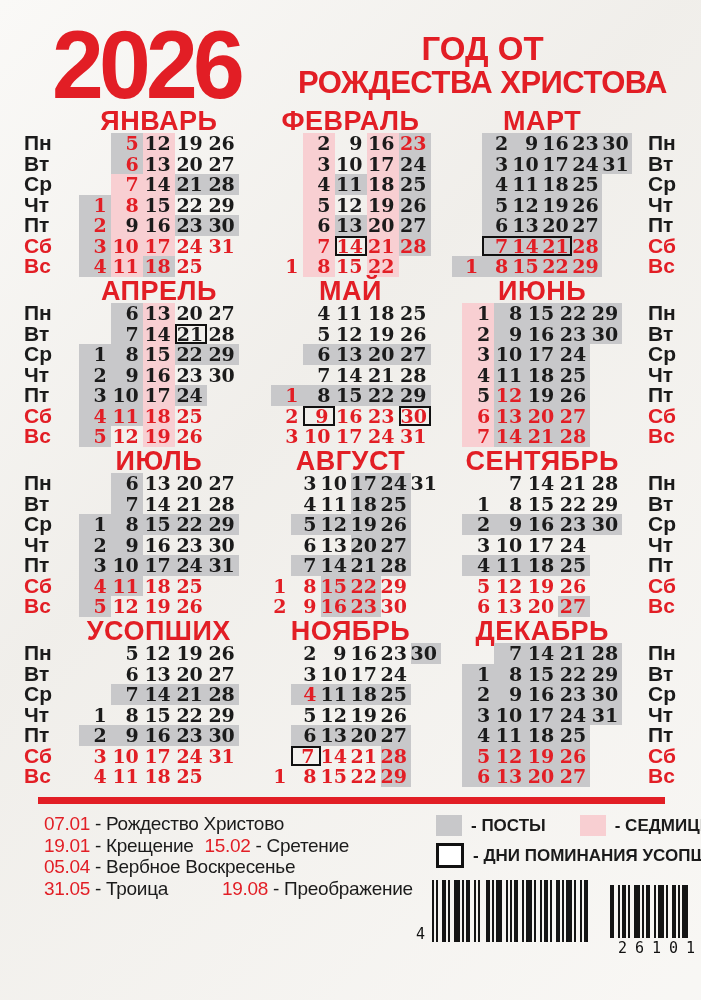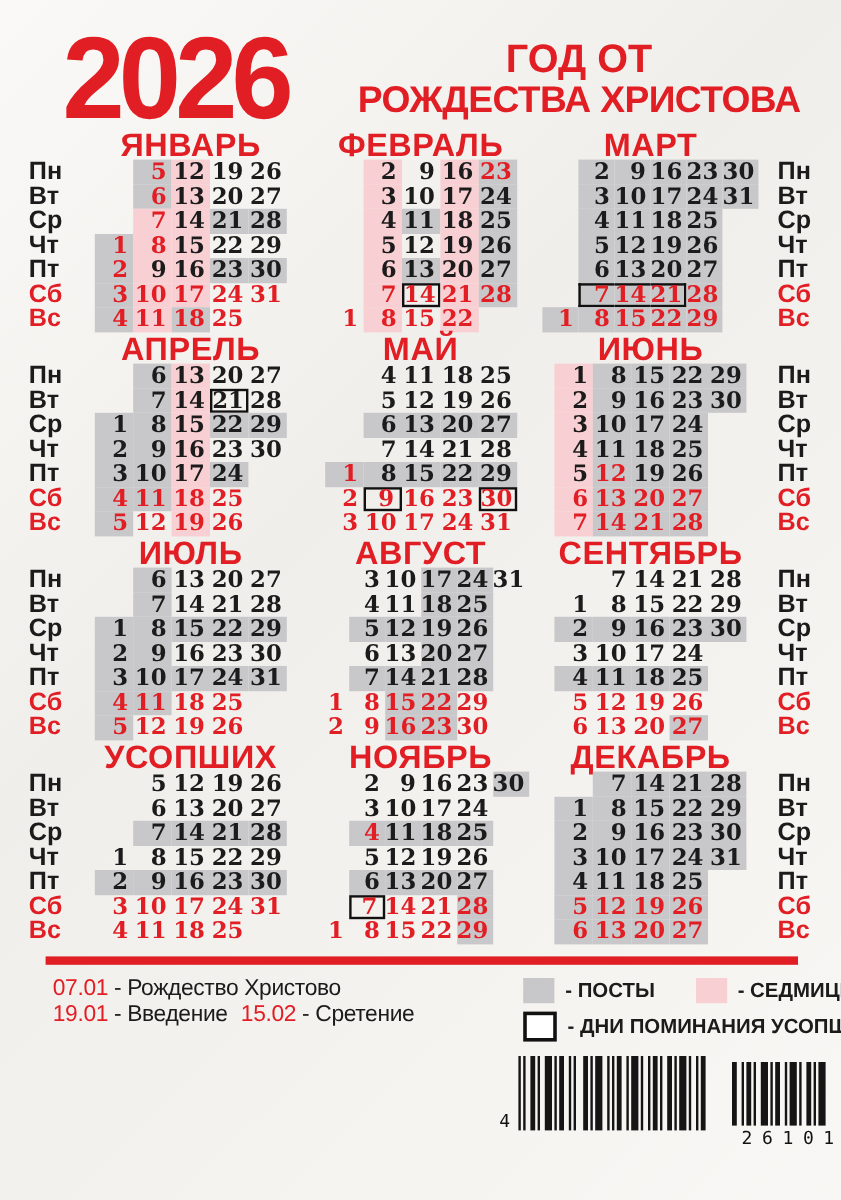--- a/index.html
+++ b/index.html
@@ -684,21 +684,23 @@
           <div class="wd t-r">Вс</div>
         </div>
       </div>
     </div>
 
   <div class="rule"></div>
 
   <div class="footer">
     <div class="holidays" id="holidays">
         <div class="h-line"><span class="pair"><span class="h-date">07.01</span><span class="h-sep"> - </span><span class="h-name">Рождество Христово</span></span></div>
-        <div class="h-line"><span class="pair"><span class="h-date">19.01</span><span class="h-sep"> - </span><span class="h-name">Введение</span></span><span class="pair"><span class="h-date">15.02</span><span class="h-sep"> - </span><span class="h-name">Сретение</span></span></div>
+        <div class="h-line"><span class="pair"><span class="h-date">19.01</span><span class="h-sep"> - </span><span class="h-name">Крещение</span></span><span class="pair"><span class="h-date">15.02</span><span class="h-sep"> - </span><span class="h-name">Сретение</span></span></div>
+        <div class="h-line"><span class="pair"><span class="h-date">05.04</span><span class="h-sep"> - </span><span class="h-name">Вербное Воскресенье</span></span></div>
+        <div class="h-line"><span class="pair"><span class="h-date">31.05</span><span class="h-sep"> - </span><span class="h-name">Троица</span></span><span class="pair"><span class="h-date">19.08</span><span class="h-sep"> - </span><span class="h-name">Преображение</span></span></div>
       </div>
     <div class="f-right">
       <div class="lg-row">
         <span class="sw gray"></span>
         <span>- ПОСТЫ</span>
         <span class="sw pink"></span>
         <span>- СЕДМИЦЫ</span>
       </div>
       <div class="lg-row">
         <span class="sw outline"></span>

